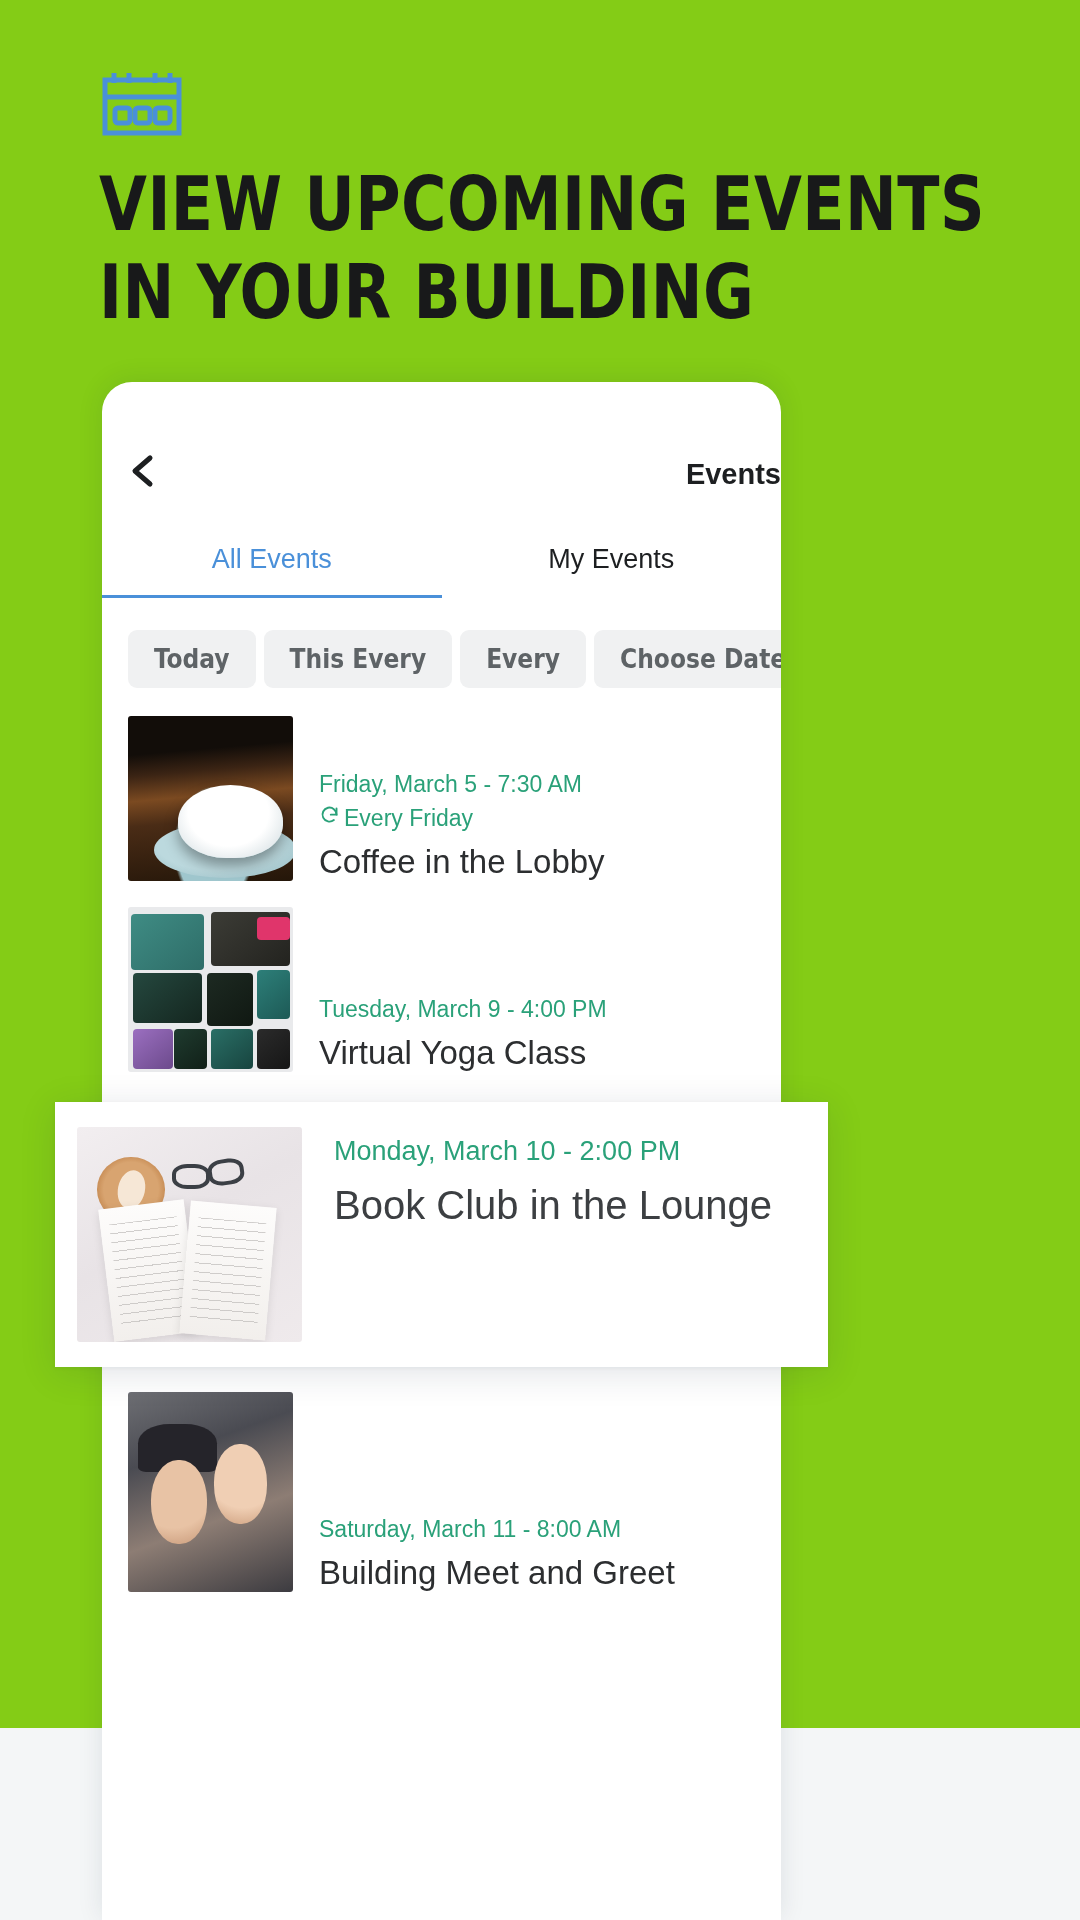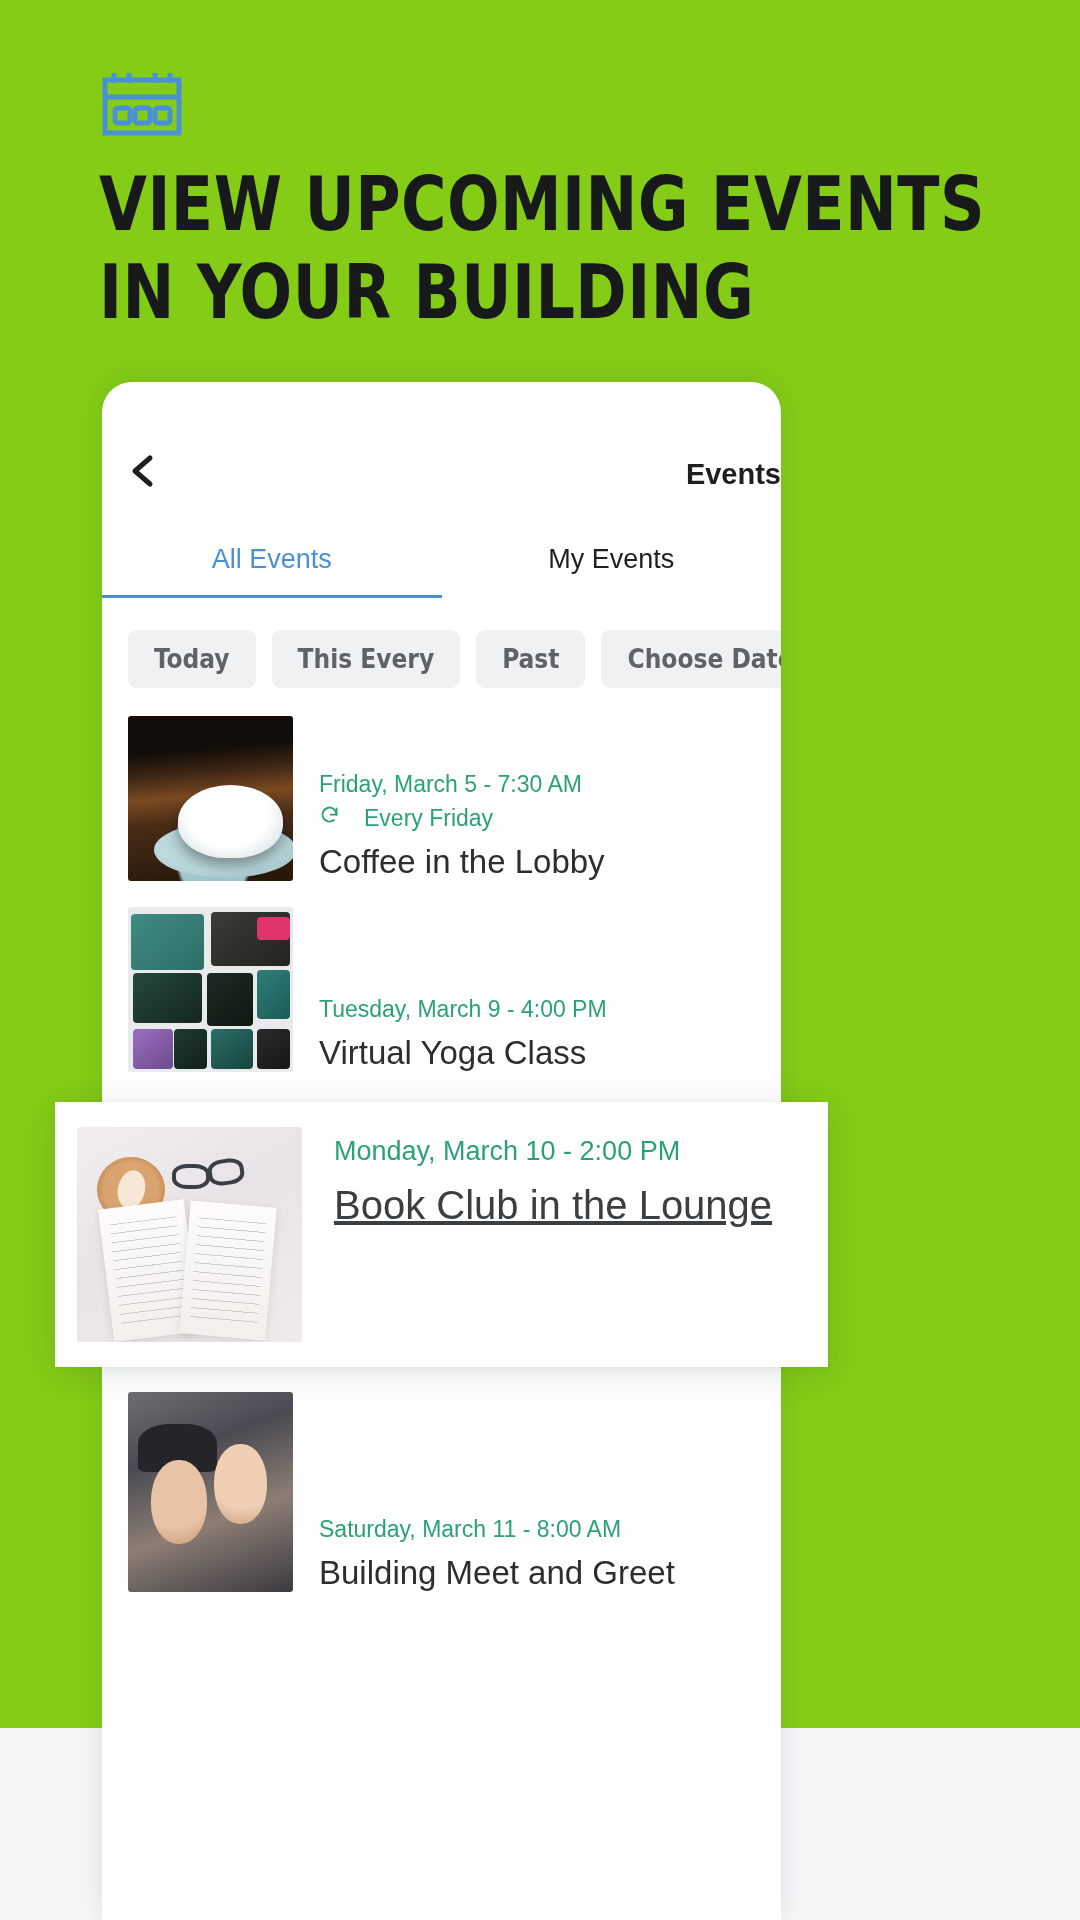--- a/index.html
+++ b/index.html
@@ -95,21 +95,21 @@
     border-bottom: 3px solid transparent;
   }
   .tab.active {
     color: #4a90d9;
     border-bottom-color: #4a90d9;
   }
 
   
   .chips {
     display: flex;
-    gap: 16px;
+    gap: 8px;
     padding: 32px 26px 0 26px;
   }
   .chip {
     background: #f0f1f2;
     border-radius: 9px;
     height: 58px;
     padding: 0 26px;
     display: flex;
     align-items: center;
     justify-content: center;
@@ -147,21 +147,21 @@
     color: #2aa179;
     line-height: 34px;
     white-space: nowrap;
   }
   .ev-repeat {
     font-size: 23px;
     color: #2aa179;
     line-height: 34px;
     display: flex;
     align-items: center;
-    gap: 24px;
+    gap: 4px;
   }
   .ev-title {
     margin-top: 8px;
     font-size: 33px;
     color: #2c2e30;
     white-space: nowrap;
   }
 
   
   .highlight {
@@ -182,21 +182,20 @@
     height: 215px;
   }
   .highlight .ev-date {
     font-size: 27px;
     line-height: 40px;
   }
   .highlight .ev-title {
     font-size: 40px;
     margin-top: 12px;
     color: #3c3f42;
-    text-decoration: underline;
   }
 
   
   .img-coffee {
     width: 100%; height: 100%;
     background:
       radial-gradient(circle at 62% 66%, #fdfdfb 0 14%, rgba(253,253,251,0) 15%),
       radial-gradient(ellipse at 60% 62%, #c6a06a 0 11%, rgba(198,160,106,0) 12%),
       radial-gradient(ellipse at 52% 80%, #9fc6cd 0 30%, rgba(159,198,205,0) 33%),
       linear-gradient(175deg, #120d09 0 22%, #3b2414 34%, #7b4a21 48%, #4a2c16 62%, #241609 100%);
@@ -342,21 +341,21 @@
     </div>
 
     <div class="tabs">
       <div class="tab active">All Events</div>
       <div class="tab">My Events</div>
     </div>
 
     <div class="chips">
       <div class="chip">Today</div>
       <div class="chip">This Every</div>
-      <div class="chip">Past</div>
+      <div class="chip">Every</div>
       <div class="chip">Choose Date</div>
     </div>
 
     <div class="events">
 
       <div class="event-row">
         <div class="thumb">
           <div class="img-coffee"></div>
         </div>
         <div class="ev-body">

